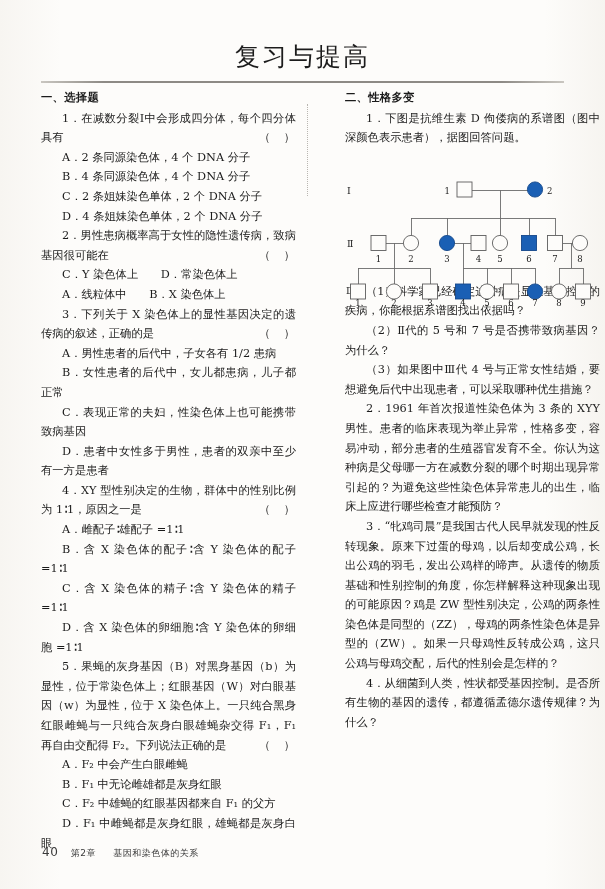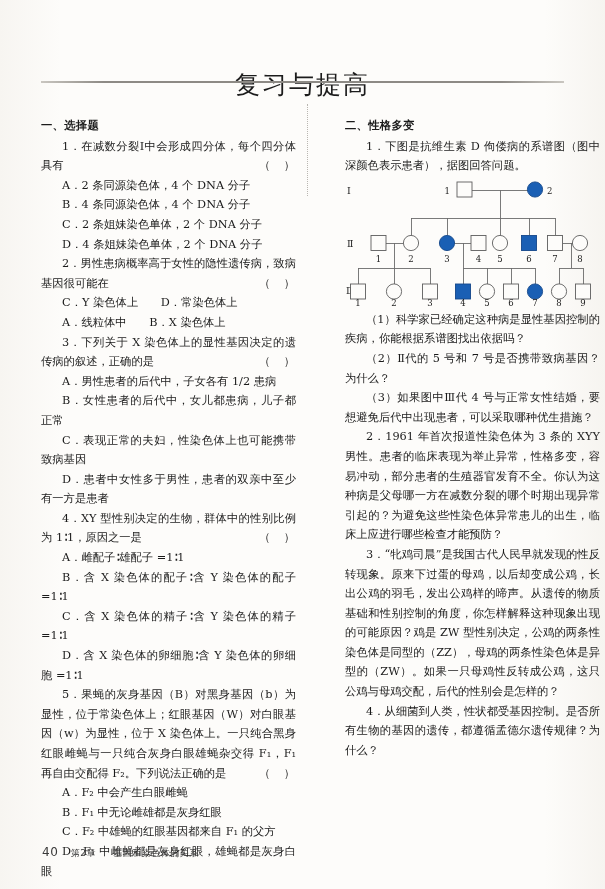--- a/index.html
+++ b/index.html
@@ -17,31 +17,30 @@
   }
   
   .chapter-title{
     position:absolute;top:40px;left:0;right:0;
     text-align:center;
     font-size:25px;
     letter-spacing:2px;
     font-family:"DejaVu Sans","Liberation Sans",sans-serif;
     font-weight:400;
     color:#1c1c1c;
-    margin-top:28px;
   }
   .title-rule{
     position:absolute;top:81px;left:41px;right:41px;
     height:2px;
     background:linear-gradient(90deg,#c9c6c0,#8d8a85 12%,#8d8a85 88%,#c9c6c0);
   }
   
   .col{
     position:absolute;
-    top:116px;
+    top:88px;
     width:255px;
     font-size:11.3px;
     line-height:19.6px;
     text-align:justify;
   }
   .col-left{left:41px;}
   .col-right{left:345px;}
   .col-divider{
     position:absolute;top:104px;left:307px;
     width:1px;height:92px;

